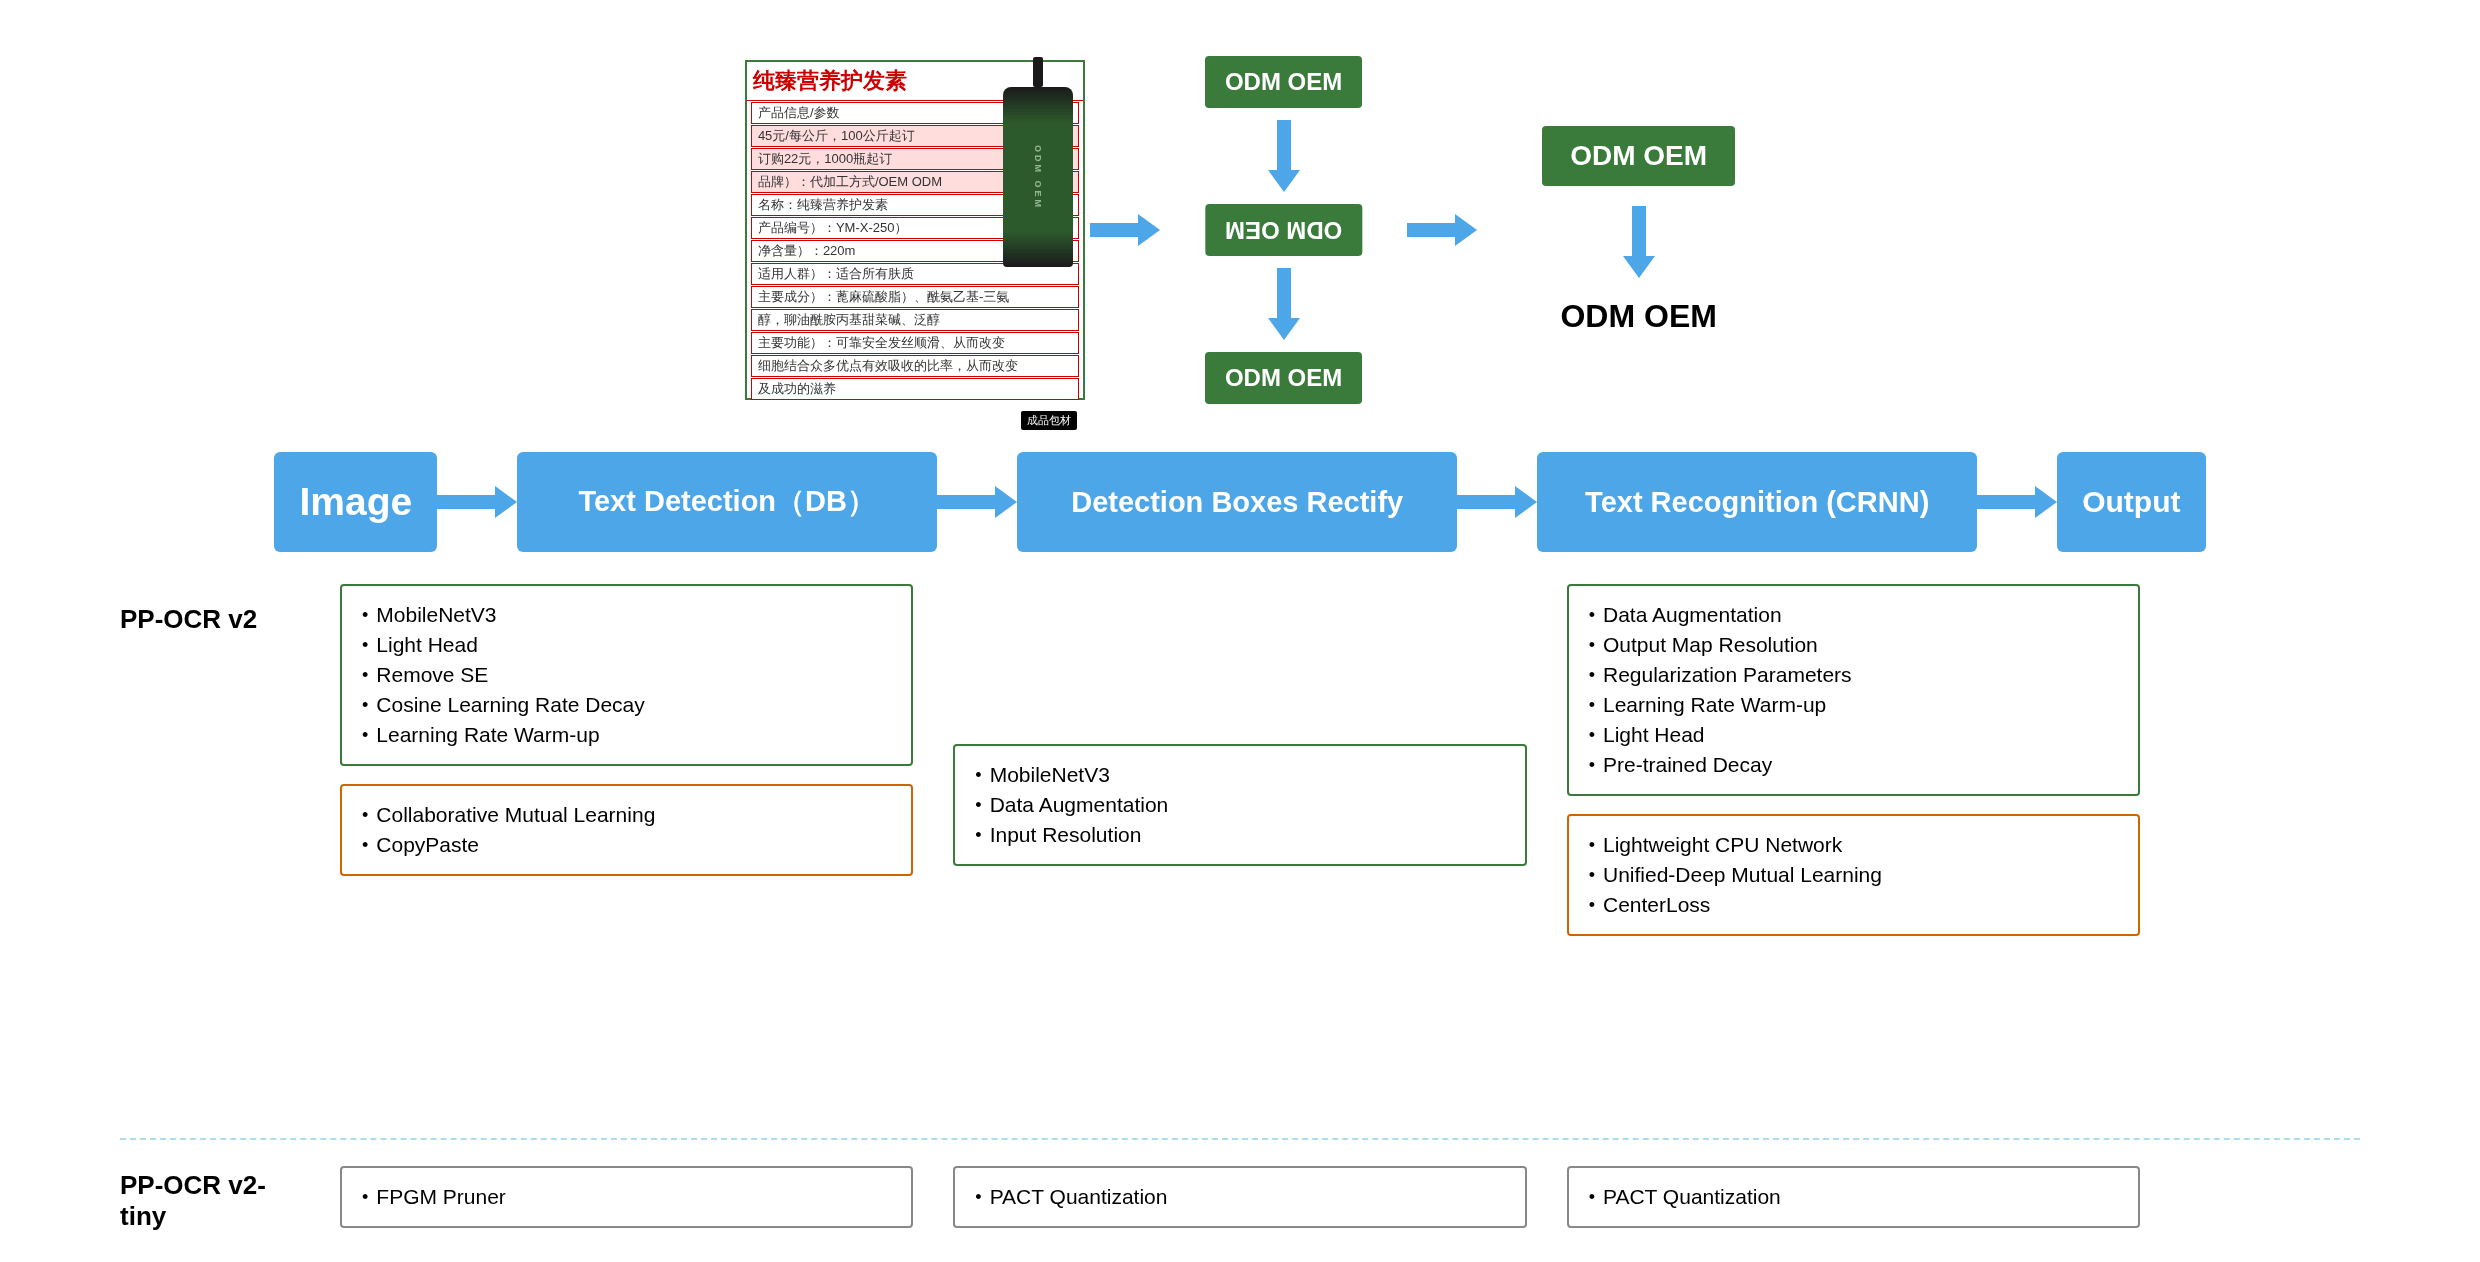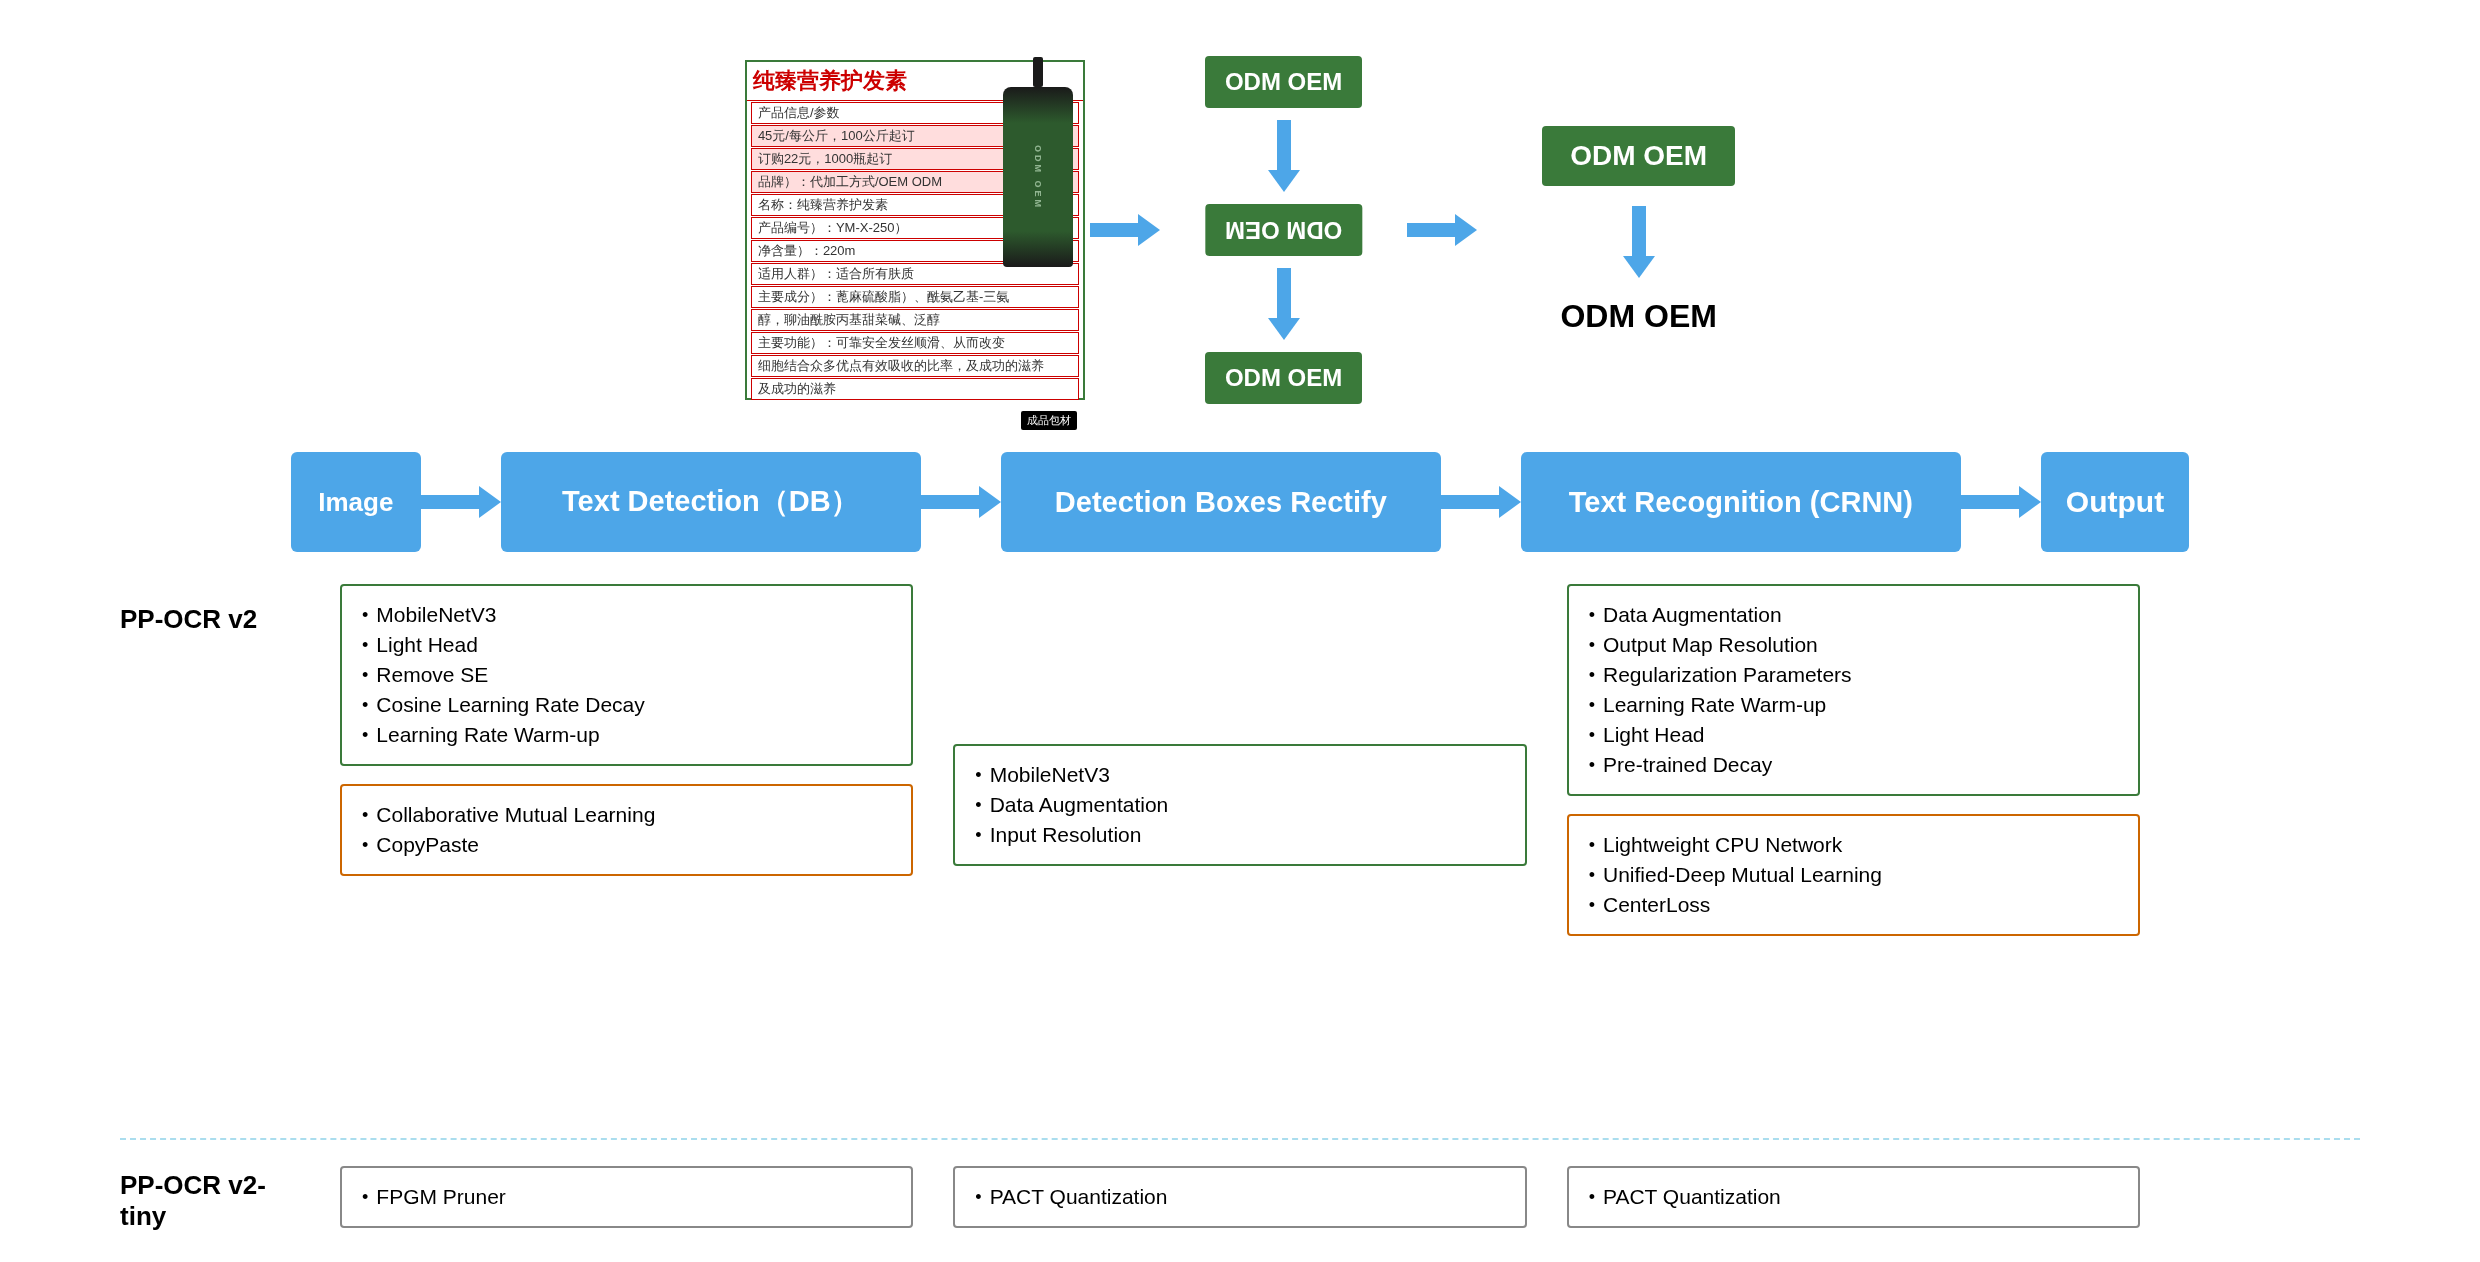--- a/index.html
+++ b/index.html
@@ -312,21 +312,21 @@
         <div class="text-line highlight">45元/每公斤，100公斤起订</div>
         <div class="text-line highlight">订购22元，1000瓶起订</div>
         <div class="text-line highlight">品牌）：代加工方式/OEM ODM</div>
         <div class="text-line">名称：纯臻营养护发素</div>
         <div class="text-line">产品编号）：YM-X-250）</div>
         <div class="text-line">净含量）：220m</div>
         <div class="text-line">适用人群）：适合所有肤质</div>
         <div class="text-line">主要成分）：蓖麻硫酸脂）、酰氨乙基-三氨</div>
         <div class="text-line">醇，聊油酰胺丙基甜菜碱、泛醇</div>
         <div class="text-line">主要功能）：可靠安全发丝顺滑、从而改变</div>
-        <div class="text-line">细胞结合众多优点有效吸收的比率，及成功的滋养</div>
+        <div class="text-line">细胞结合众多优点有效吸收的比率，从而改变</div>
         <div class="text-line">及成功的滋养</div>
         <div style="position:absolute; right:6px; bottom:-30px; background:#000000; color:white; font-size:11px; padding:2px 6px; border-radius:2px;">成品包材</div>
       </div>
 
       <div class="bottle-img" style="position:absolute; right:10px; top:25px;">
         <div class="bottle-pump"></div>
         <div style="color:#aaccaa; font-size:9px; writing-mode:vertical-rl; letter-spacing:3px; font-weight:bold; opacity:0.8;">ODM OEM</div>
       </div>
     </div>
 
@@ -358,21 +358,21 @@
         <div class="arrow-down-body"></div>
         <div class="arrow-down-head"></div>
       </div>
       <div class="odm-text-plain">ODM OEM</div>
     </div>
 
   </div>
 
   <div class="pipeline-row">
 
-    <div class="pipeline-box small-box" style="min-width:130px; font-size:26px;">Image</div>
+    <div class="pipeline-box small-box" style="min-width:130px; font-size:39px;">Image</div>
 
     <div class="pipeline-arrow"></div>
 
     <div class="pipeline-box wider-box" style="min-width:420px; font-size:29px;">Text Detection（DB）</div>
 
     <div class="pipeline-arrow"></div>
 
     <div class="pipeline-box wider-box" style="min-width:440px; font-size:29px;">Detection Boxes Rectify</div>
 
     <div class="pipeline-arrow"></div>

